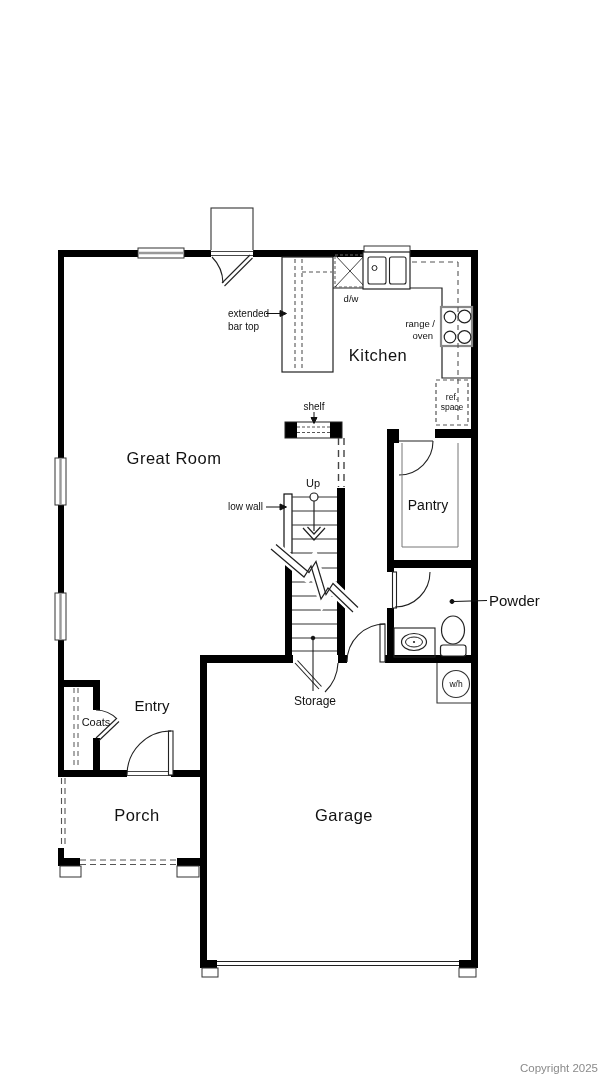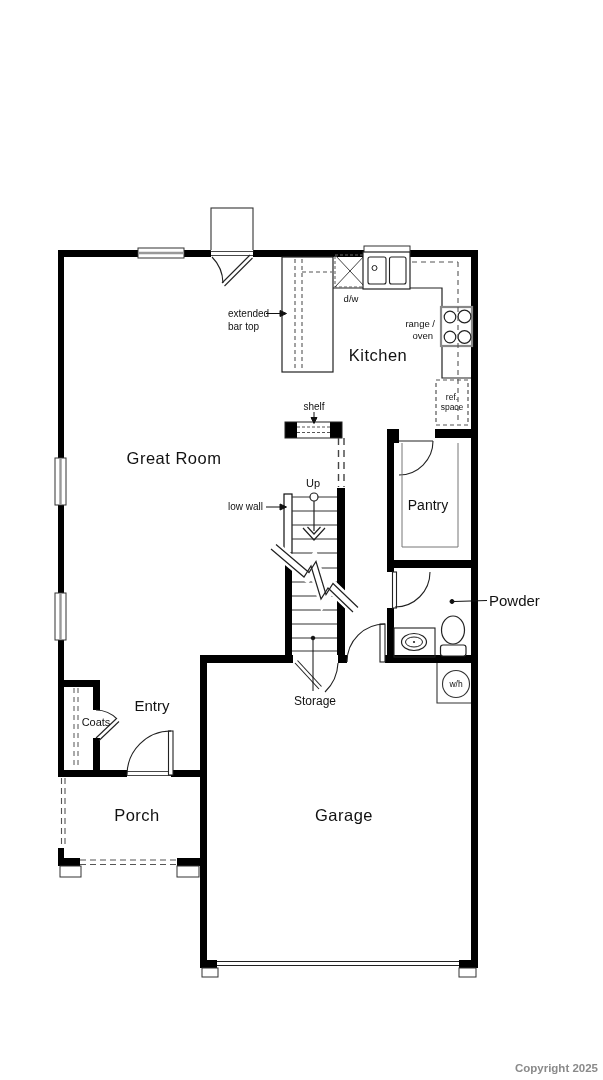--- a/index.html
+++ b/index.html
@@ -6,21 +6,21 @@
   .canvas{position:relative;width:603px;height:1080px;background:#ffffff;overflow:hidden;
           font-family:"Liberation Sans",sans-serif;}
   svg{position:absolute;left:0;top:0;}
   svg text{font-family:"Liberation Sans",sans-serif;fill:#111;}
   .room-lg{font-size:16.5px;letter-spacing:.5px;}
   .room-md{font-size:14px;}
   .room-sm{font-size:12px;}
   .ann{font-size:10px;}
   .ann-sm{font-size:8.5px;}
   .footer{position:absolute;right:5px;bottom:4px;
-          font-size:11.5px;font-weight:bold;color:#8a8a8a;line-height:15px;
+          font-size:11.5px;font-weight:normal;color:#8a8a8a;line-height:15px;
           text-shadow:1px 1px 0 #ffffff;}
 </style>
 </head>
 <body>
 
 <div class="canvas">
 <svg width="603" height="1080" viewBox="0 0 603 1080">
 
   <g fill="#000">
     <rect x="58" y="250" width="420" height="7"></rect>

